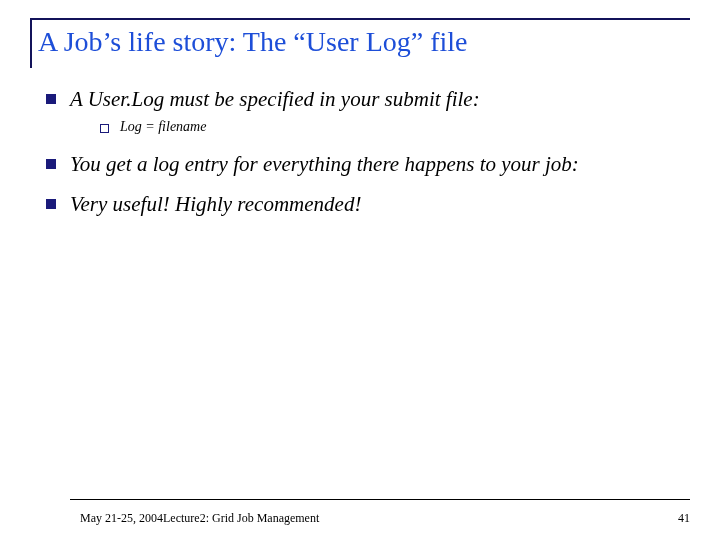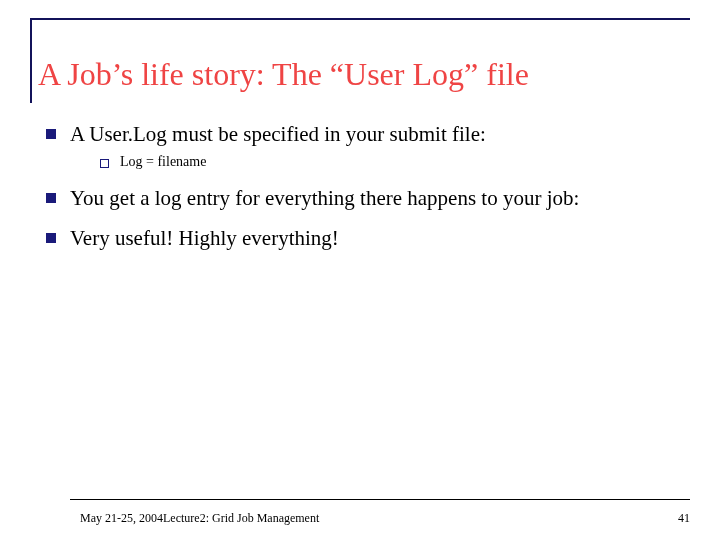--- a/index.html
+++ b/index.html
@@ -18,28 +18,28 @@
     padding: 18px 30px 0 30px;
     position: relative;
   }
   .title-block {
     border-top: 2px solid #13135a;
     border-left: 2px solid #13135a;
     padding: 6px 0 10px 6px;
     margin-bottom: 18px;
   }
   .title {
-    font-size: 32px;
+    font-size: 28px;
     line-height: 1.15;
     font-weight: normal;
-    color: #ef4444;
-    margin-top: 30px;
+    color: #1d4ed8;
   }
   .content {
     padding-left: 6px;
+    font-style: italic;
   }
   ul.level1 {
     list-style: none;
     padding-left: 10px;
   }
   ul.level1 > li {
     position: relative;
     padding-left: 24px;
     margin-bottom: 14px;
     font-size: 21px;
@@ -113,21 +113,21 @@
         <ul class="level2">
           <li>
             <span>Log = filename</span>
           </li>
         </ul>
       </li>
       <li>
         <span>You get a log entry for everything there happens to your job:</span>
       </li>
       <li>
-        <span>Very useful!  Highly everything!</span>
+        <span>Very useful!  Highly recommended!</span>
       </li>
     </ul>
   </div>
 
   <div class="footer-rule"></div>
 
   <div class="footer">
     <div class="date">May 21-25, 2004</div>
     <div class="center">Lecture2: Grid Job Management</div>
     <div class="pagenum">41</div>

